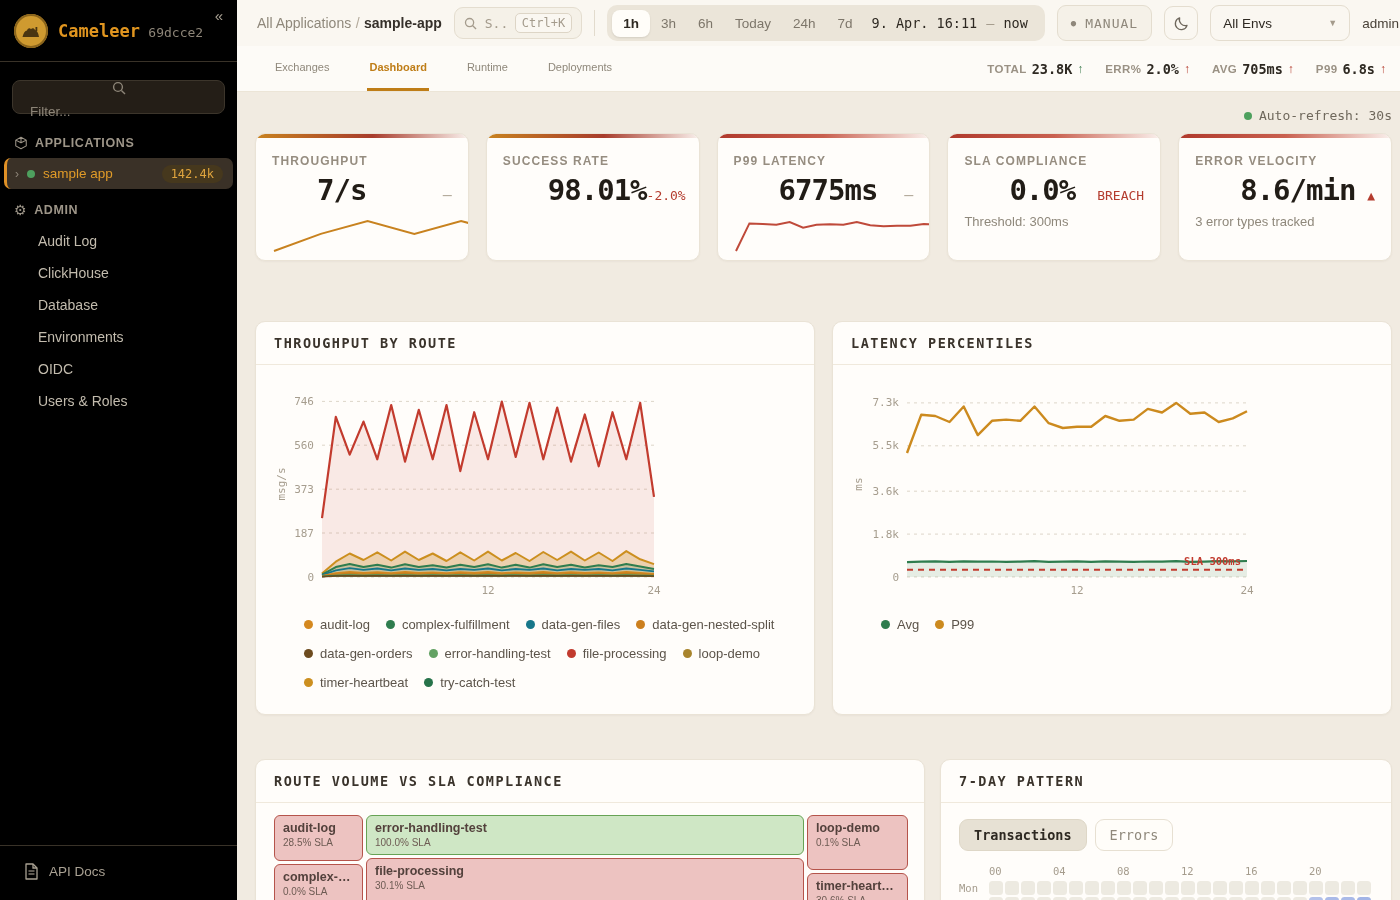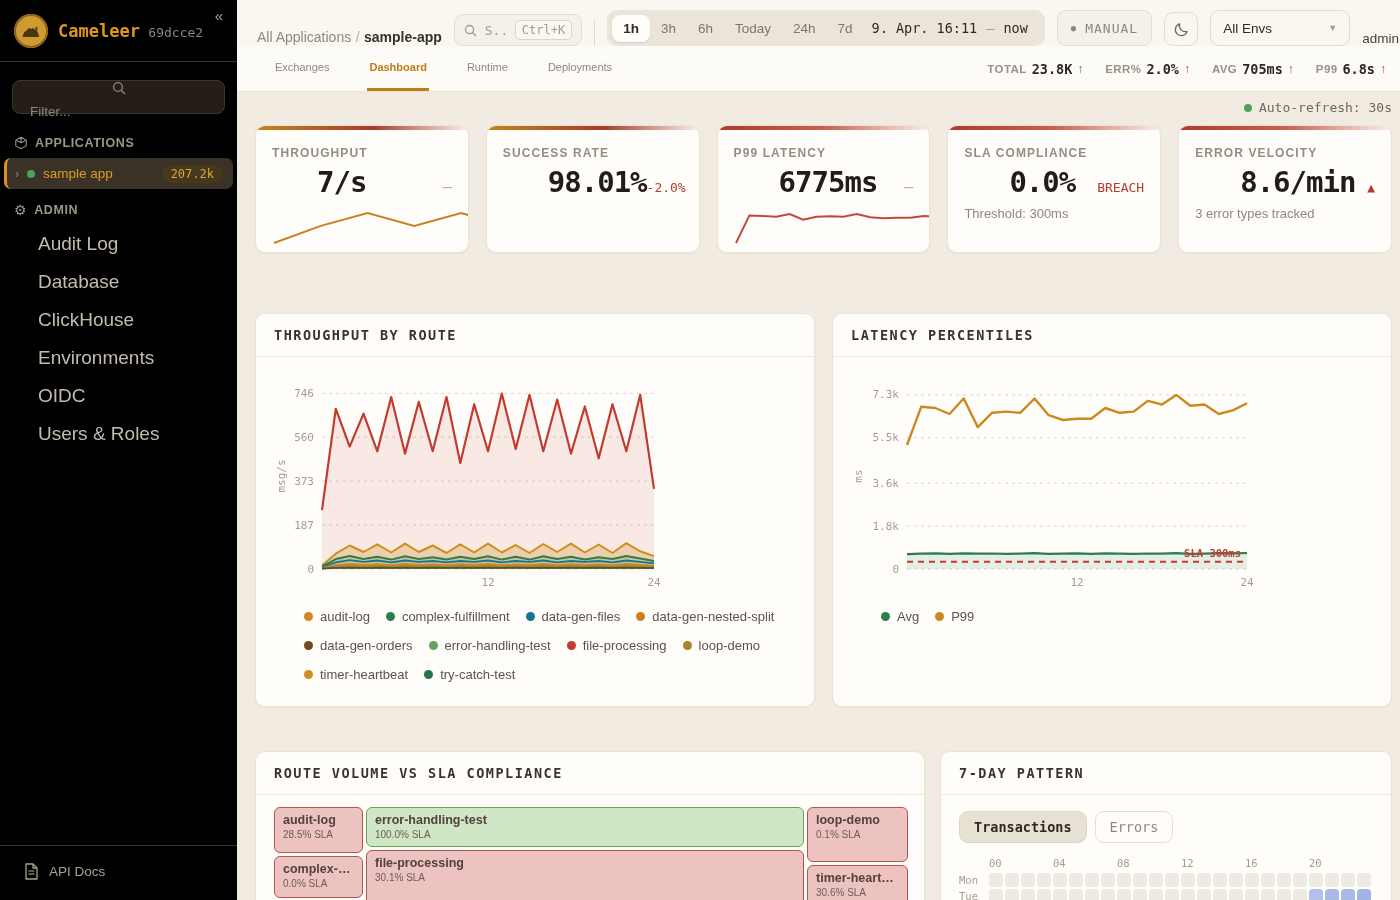--- a/index.html
+++ b/index.html
@@ -20,26 +20,26 @@
   .side-filter { margin:18px 12px 8px; background:#241e17; border:1px solid #3c352b; border-radius:8px; height:34px; display:flex; align-items:center; gap:8px; padding:0 10px;flex-direction:column; }
   .side-filter input { flex:1; background:transparent; border:none; outline:none; color:#cfc8bb; font-size:13.5px; font-family:"Liberation Sans",sans-serif; }
   .side-filter input::placeholder { color:#8d8578; }
   .side-label { display:flex; align-items:center; gap:7px; color:#9d9588; font-size:12.5px; font-weight:bold; letter-spacing:.6px; padding:14px 14px 8px; }
   .gear-glyph { font-family:"DejaVu Sans",sans-serif; font-size:14px; line-height:1; }
   .app-item { margin:0 4px; height:31px; display:flex; align-items:center; gap:8px; background:#3a3127; border-left:3px solid #e09126; border-radius:7px; padding:0 10px 0 8px; cursor:pointer; }
   .chev { color:#8d8578; font-size:12px; }
   .dot-green { width:8px; height:8px; border-radius:50%; background:#4ea05e; flex-shrink:0; }
   .app-name { color:#e09b28; font-size:13.5px; flex:1; }
   .badge { font-family:"DejaVu Sans Mono",monospace; font-size:12px; color:#dfa43e; background:#46381d; padding:2px 9px; border-radius:9px; }
-  .side-item { padding:8px 14px 8px 38px; color:#c3bcae; font-size:19px; cursor:pointer; }
+  .side-item { padding:8px 14px 8px 38px; color:#c3bcae; font-size:14px; cursor:pointer; }
   .side-foot { position:absolute; bottom:0; left:0; right:0; border-top:1px solid #393228; padding:17px 14px 20px 24px; display:flex; gap:10px; align-items:center; color:#a9a193; font-size:13.5px; cursor:pointer; }
 
   
   .main { flex:1; display:flex; flex-direction:column; min-width:0; }
-  .topbar { height:46px; background:#faf7f1; display:flex; align-items:flex-end; gap:12px; padding-left:20px; flex-shrink:0; }
+  .topbar { height:46px; background:#faf7f1; display:flex; align-items:center; gap:12px; padding-left:20px; flex-shrink:0; }
   .crumb-root { color:#8f887b; font-size:14px; cursor:pointer; }
   .crumb-sep { color:#b3aa9b; font-size:14px; }
   .crumb-cur { color:#35302a; font-weight:bold; font-size:14px; }
   .search-pill { display:flex; align-items:center; gap:6px; border:1px solid #e4ddcf; background:#f5f1e8; border-radius:9px; height:32px; padding:0 9px; cursor:text; }
   .search-pill input { width:26px; border:none; background:transparent; outline:none; font-family:"DejaVu Sans Mono",monospace; font-size:13px; color:#6e675c; }
   .search-pill input::placeholder { color:#a49b8c; }
   .kbd { border:1px solid #ddd5c6; border-radius:5px; color:#a49b8c; font-family:"DejaVu Sans Mono",monospace; font-size:12px; padding:2px 6px; background:#faf7f1; }
   .v-divider { width:1px; height:26px; background:#e2dbcd; }
   .seg { background:#ebe5d9; border-radius:10px; height:36px; display:flex; align-items:center; padding:5px; }
   .seg-btn { border:none; background:transparent; color:#7d766a; font-size:13.5px; padding:6px 11px; border-radius:8px; cursor:pointer; font-family:"Liberation Sans",sans-serif; }
@@ -60,21 +60,21 @@
   .tab.active { color:#bf7d17; font-weight:bold; border-bottom-color:#bf7d17; }
   .stats { display:flex; gap:22px; align-items:center; }
   .stat { display:flex; align-items:center; gap:5px; }
   .stat-label { color:#9a9184; font-size:11.5px; font-weight:bold; letter-spacing:.4px; }
   .stat-value { font-family:"DejaVu Sans Mono",monospace; font-weight:bold; font-size:13.5px; color:#2e2922; }
   .stat-arrow { font-size:12px; font-weight:bold; }
   .stat-arrow.good { color:#3d7d4f; }
   .stat-arrow.bad { color:#b43c2e; }
 
   
-  .content { flex:1; padding:4px 8px 0 18px; overflow:hidden; }
+  .content { flex:1; padding:12px 8px 0 18px; overflow:hidden; }
   .refresh-row { display:flex; justify-content:flex-end; align-items:center; gap:7px; font-family:"DejaVu Sans Mono",monospace; font-size:13px; color:#6f685c; padding:4px 0 10px; }
   .refresh-row .dot-green { width:8px; height:8px; }
 
   .kpi-row { display:flex; gap:17px; }
   .kpi-card { flex:1; background:#fffdfa; border:1px solid #eae3d6; border-radius:10px; position:relative; padding:20px 16px 10px; height:128px; overflow:hidden; box-shadow:0 1px 2px rgba(90,75,50,.05); }
   .kpi-card::before { content:""; position:absolute; top:0; left:0; right:0; height:4px; }
   .kpi-card.warm::before { background:linear-gradient(90deg,#c8821f,#a83c2c 55%,rgba(168,60,44,.07)); }
   .kpi-card.bad::before  { background:linear-gradient(90deg,#b0392c,#c9604f 50%,rgba(176,57,44,.07)); }
   .kpi-label { color:#968d80; font-size:12px; font-weight:bold; letter-spacing:1.1px; }
   .kpi-value-row { display:flex; justify-content:space-between; align-items:baseline; margin-top:5px; }
@@ -157,33 +157,33 @@
           <svg width="14" height="14" viewBox="0 0 16 16">
               <path d="M8 1.5l6 3.2v6.6L8 14.5l-6-3.2V4.7z M8 1.5v6.3 M2 4.7l6 3.1 6-3.1" fill="none" stroke="#9d9588" stroke-width="1.2" stroke-linejoin="round"></path>
             </svg>
         </span>
         <span>APPLICATIONS</span>
       </div>
       <div class="app-item active">
         <span class="chev">›</span>
         <span class="dot-green"></span>
         <span class="app-name">sample app</span>
-        <span class="badge">207.2k</span>
+        <span class="badge">142.4k</span>
       </div>
     </div>
 
     <div>
       <div class="side-label">
         <span class="gear-glyph">⚙</span>
         <span>ADMIN</span>
       </div>
       <div>
           <div class="side-item">Audit Log</div>
+          <div class="side-item">ClickHouse</div>
           <div class="side-item">Database</div>
-          <div class="side-item">ClickHouse</div>
           <div class="side-item">Environments</div>
           <div class="side-item">OIDC</div>
           <div class="side-item">Users &amp; Roles</div>
         </div>
     </div>
 
     <div class="side-foot">
       <span class="side-ico">
         <svg width="15" height="17" viewBox="0 0 15 17">
             <path d="M2 1h7l4 4v11H2z" fill="none" stroke="#a9a193" stroke-width="1.3" stroke-linejoin="round"></path>

